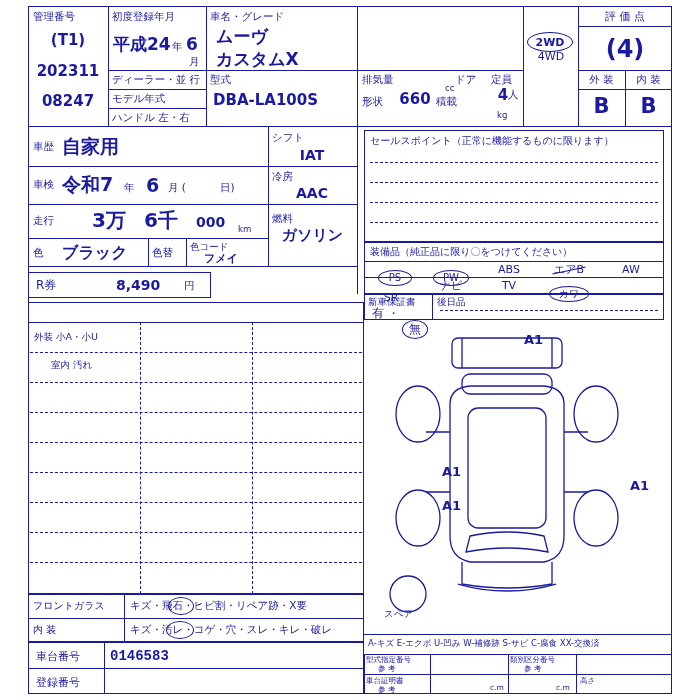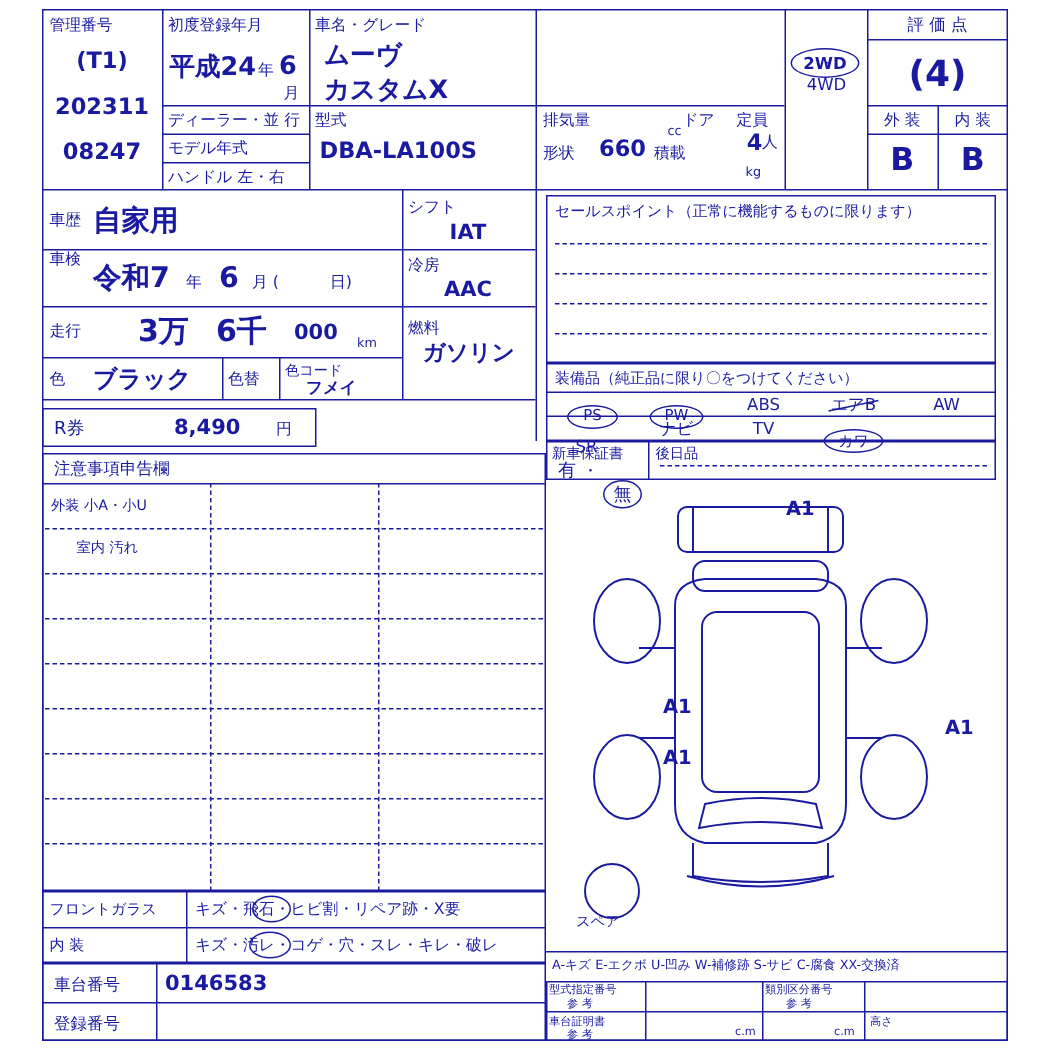--- a/index.html
+++ b/index.html
@@ -106,21 +106,21 @@
   <div class="vline" style="left:357px;top:126px;height:168px;"></div>
 
   <div class="hline" style="left:28px;top:166px;width:240px;"></div>
   <div class="hline" style="left:28px;top:204px;width:240px;"></div>
   <div class="hline" style="left:28px;top:238px;width:240px;"></div>
   <div class="hline" style="left:28px;top:266px;width:329px;"></div>
 
   <div class="c lbl" style="left:33px;top:140px;width:34px;height:14px;">車歴</div>
   <div class="c lft hand" style="left:62px;top:134px;width:120px;height:26px;font-size:19px;">自家用</div>
 
-  <div class="c lbl" style="left:33px;top:166px;width:34px;height:14px;">車検</div>
+  <div class="c lbl" style="left:33px;top:178px;width:34px;height:14px;">車検</div>
   <div class="c lft hand" style="left:62px;top:172px;width:70px;height:26px;font-size:19px;">令和7</div>
   <div class="c lft lbl" style="left:124px;top:181px;width:16px;height:14px;">年</div>
   <div class="c lft hand" style="left:146px;top:172px;width:24px;height:26px;font-size:19px;">6</div>
   <div class="c lft lbl" style="left:168px;top:181px;width:30px;height:14px;">月 (</div>
   <div class="c lft lbl" style="left:220px;top:181px;width:30px;height:14px;">日)</div>
 
   <div class="c lbl" style="left:33px;top:214px;width:34px;height:14px;">走行</div>
   <div class="c lft hand" style="left:92px;top:206px;width:52px;height:28px;font-size:20px;">3万</div>
   <div class="c lft hand" style="left:144px;top:206px;width:52px;height:28px;font-size:20px;">6千</div>
   <div class="c lft hand" style="left:196px;top:212px;width:48px;height:20px;font-size:14px;">000</div>
@@ -184,21 +184,20 @@
   <div class="vline" style="left:432px;top:294px;height:26px;"></div>
   <div class="c lbl sm" style="left:437px;top:296px;width:60px;height:12px;">後日品</div>
   <div class="c lft lbl" style="left:372px;top:306px;width:16px;height:14px;font-size:12px;">有</div>
   <div class="c lft lbl" style="left:388px;top:306px;width:12px;height:14px;font-size:11px;">・</div>
   <div class="c" style="left:402px;top:304px;width:28px;height:18px;">
     <span class="oval" style="width:24px;height:17px;font-size:12px;">無</span>
   </div>
   <div class="dash-h" style="left:440px;top:310px;width:218px;"></div>
 
   <div class="c bx" style="left:28px;top:302px;width:336px;height:292px;"></div>
-  <div class="c lft lbl" style="left:36px;top:304px;width:160px;height:16px;font-size:11px;">注意事項申告欄</div>
   <div class="hline" style="left:28px;top:322px;width:336px;"></div>
 
   <div class="dash-v" style="left:140px;top:322px;height:272px;"></div>
   <div class="dash-v" style="left:252px;top:322px;height:272px;"></div>
   <div class="dash-h" style="left:30px;top:352px;width:332px;"></div>
   <div class="dash-h" style="left:30px;top:382px;width:332px;"></div>
   <div class="dash-h" style="left:30px;top:412px;width:332px;"></div>
   <div class="dash-h" style="left:30px;top:442px;width:332px;"></div>
   <div class="dash-h" style="left:30px;top:472px;width:332px;"></div>
   <div class="dash-h" style="left:30px;top:502px;width:332px;"></div>
@@ -276,16 +275,16 @@
   </div>
 
   <div class="c" style="left:168px;top:597px;width:26px;height:18px;border:1.3px solid #1a1aa0;border-radius:50%;"></div>
 
   <div class="c" style="left:166px;top:621px;width:28px;height:18px;border:1.3px solid #1a1aa0;border-radius:50%;"></div>
 
   <div class="c bx" style="left:28px;top:642px;width:336px;height:52px;"></div>
   <div class="hline" style="left:28px;top:668px;width:336px;"></div>
   <div class="vline" style="left:104px;top:642px;height:52px;"></div>
   <div class="c lft sm" style="left:36px;top:648px;width:70px;height:16px;font-size:11px;">車台番号</div>
-  <div class="c lft hand" style="left:110px;top:646px;width:160px;height:20px;font-size:14px;">0146583</div>
+  <div class="c lft hand" style="left:110px;top:646px;width:160px;height:20px;font-size:14px;font-family:Liberation Mono, monospace;">0146583</div>
   <div class="c lft sm" style="left:36px;top:674px;width:70px;height:16px;font-size:11px;">登録番号</div>
 
 </div>
 
 </body></html>

